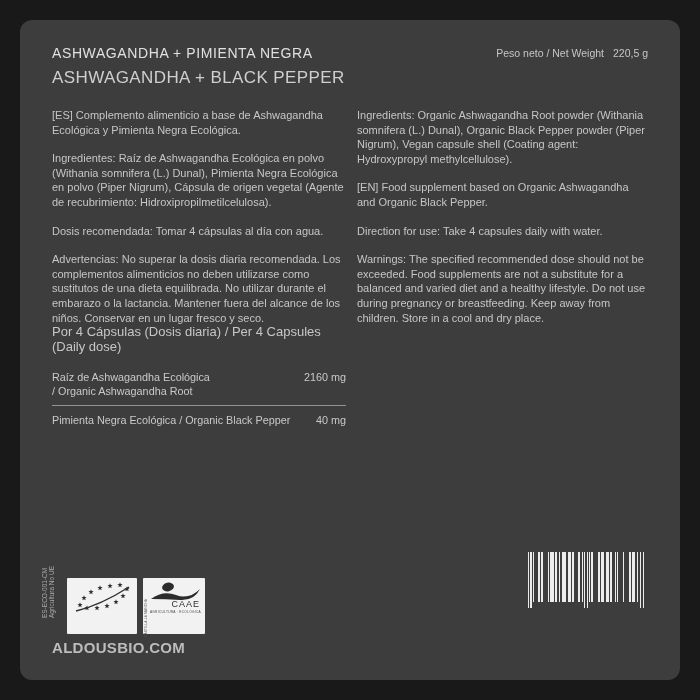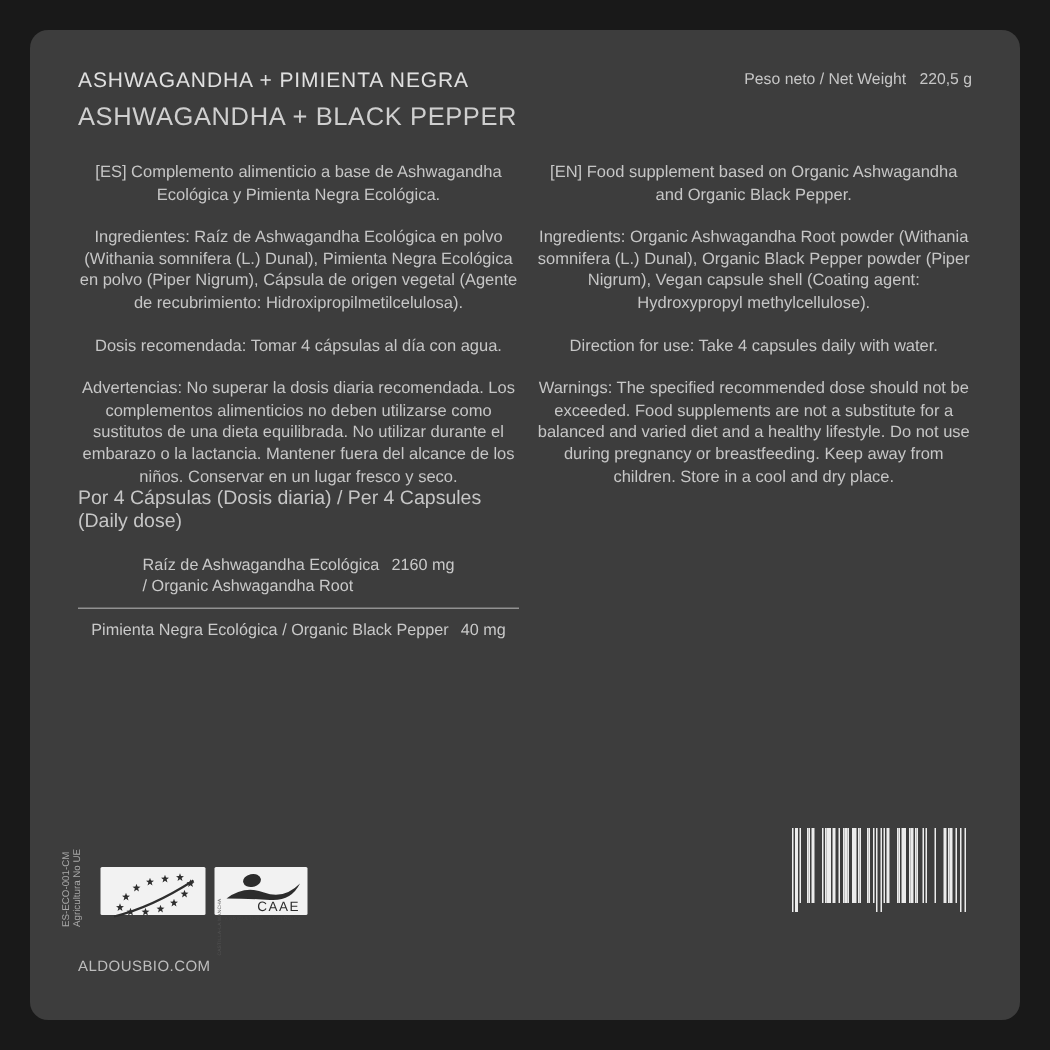--- a/index.html
+++ b/index.html
@@ -14,58 +14,58 @@
   .subtitle{position:absolute;left:32px;top:48px;font-size:17px;letter-spacing:.4px;
          color:#cfcfcf;font-weight:400;}
   .netweight{position:absolute;right:32px;top:27px;font-size:10.5px;color:#c6c6c6;}
   .netweight .val{margin-left:6px;}
 
   
   .columns{position:absolute;left:32px;top:88px;width:596px;display:flex;gap:11px;}
   .col{font-size:11px;line-height:14.6px;color:#c6c6c6;}
   .col.es{width:294px;}
   .col.en{width:291px;}
-  .col p{margin:0 0 14px 0;text-align:center;}
+  .col p{margin:0 0 14px 0;}
 
   
   .nutrition{position:absolute;left:32px;top:297px;width:294px;color:#c9c9c9;}
   .nut-title{font-size:13px;color:#dadada;}
   .nut-sub{font-size:13px;margin-top:7px;color:#c6c6c6;}
   .nut-rows{margin-top:16px;}
-  .nut-row{display:flex;justify-content:center;align-items:flex-start;
+  .nut-row{display:flex;justify-content:space-between;align-items:flex-start;
            font-size:10.8px;line-height:14px;}
   .nut-row .lbl span{display:block;}
   .nut-row .val{white-space:nowrap;margin-left:8px;}
   .nut-divider{border:none;border-top:1px solid #929292;margin:7px 0;}
 
   
   .eu-code{position:absolute;left:8px;top:558px;width:40px;height:40px;}
   .eu-code .inner{position:absolute;left:0;top:13px;width:40px;text-align:center;
       transform:rotate(-90deg);font-size:6.5px;line-height:7px;color:#a9a9a9;white-space:nowrap;}
-  .logo-box{position:absolute;top:558px;height:32px;background:#f2f2f2;border-radius:1px;}
+  .logo-box{position:absolute;top:558px;height:56px;background:#f2f2f2;border-radius:1px;}
   .eu-box{left:47px;width:70px;}
   .caae-box{left:123px;width:62px;}
   .caae-vert{position:absolute;left:1px;top:20px;width:40px;text-align:center;
       transform:rotate(-90deg);transform-origin:20px 20px;font-size:3.2px;
       color:#555;letter-spacing:.2px;white-space:nowrap;}
   .caae-name{position:absolute;right:5px;top:21px;font-size:9px;letter-spacing:1px;
       color:#2c2c2c;}
   .caae-sub{position:absolute;right:4px;top:32px;font-size:3.2px;letter-spacing:.3px;
       color:#444;}
 
   
   .barcode{position:absolute;left:494px;top:532px;width:146px;height:80px;}
   .bars{position:absolute;left:14px;top:0;width:118px;height:56px;}
   .bars .bar{position:absolute;top:0;width:1.25px;height:50px;background:#ececec;}
   .bars .bar.g{height:56px;}
   .barcode-num{position:absolute;left:0;top:52px;width:146px;text-align:center;
       font-size:12.5px;letter-spacing:1.6px;color:#e2e2e2;white-space:nowrap;}
 
   
-  .website{position:absolute;left:32px;top:619px;font-size:10px;letter-spacing:.3px;color:#bdbdbd;}
+  .website{position:absolute;left:32px;top:619px;font-size:15px;letter-spacing:.3px;color:#bdbdbd;font-weight:bold;}
   .address{position:absolute;right:32px;top:621px;font-size:9.3px;color:#b3b3b3;}
 </style>
 </head>
 <body>
 
 <div class="stage">
   <div class="panel">
 
     <div class="title">ASHWAGANDHA + PIMIENTA NEGRA</div>
     <div class="subtitle">ASHWAGANDHA + BLACK PEPPER</div>
@@ -75,22 +75,22 @@
     </div>
 
     <div class="columns">
       <div class="col es">
         <p>[ES] Complemento alimenticio a base de  Ashwagandha Ecológica y Pimienta Negra Ecológica.</p>
         <p>Ingredientes: Raíz de Ashwagandha Ecológica en polvo (Withania somnifera (L.) Dunal), Pimienta Negra Ecológica en polvo (Piper Nigrum), Cápsula de origen vegetal (Agente de recubrimiento: Hidroxipropilmetilcelulosa).</p>
         <p>Dosis recomendada: Tomar 4 cápsulas al día con agua.</p>
         <p>Advertencias: No superar la dosis diaria recomendada. Los complementos alimenticios no deben utilizarse como sustitutos de una dieta equilibrada. No utilizar durante el embarazo o la lactancia. Mantener fuera del alcance de los niños. Conservar en un lugar fresco y seco.</p>
       </div>
       <div class="col en">
+        <p>Ingredients: Organic Ashwagandha Root powder (Withania somnifera (L.) Dunal), Organic Black Pepper powder (Piper Nigrum), Vegan capsule shell (Coating agent: Hydroxypropyl methylcellulose).</p>
         <p>[EN] Food supplement based on Organic Ashwagandha and Organic Black Pepper.</p>
-        <p>Ingredients: Organic Ashwagandha Root powder (Withania somnifera (L.) Dunal), Organic Black Pepper powder (Piper Nigrum), Vegan capsule shell (Coating agent: Hydroxypropyl methylcellulose).</p>
         <p>Direction for use: Take 4 capsules daily with water.</p>
         <p>Warnings: The specified recommended dose should not be exceeded. Food supplements are not a substitute for a balanced and varied diet and a healthy lifestyle. Do not use during pregnancy or breastfeeding. Keep away from children. Store in a cool and dry place.</p>
       </div>
     </div>
 
     <div class="nutrition">
       <div class="nut-sub">Por 4 Cápsulas (Dosis diaria)  / Per 4 Capsules (Daily dose)</div>
       <div class="nut-rows">
         <div class="nut-row">
           <div class="lbl">

